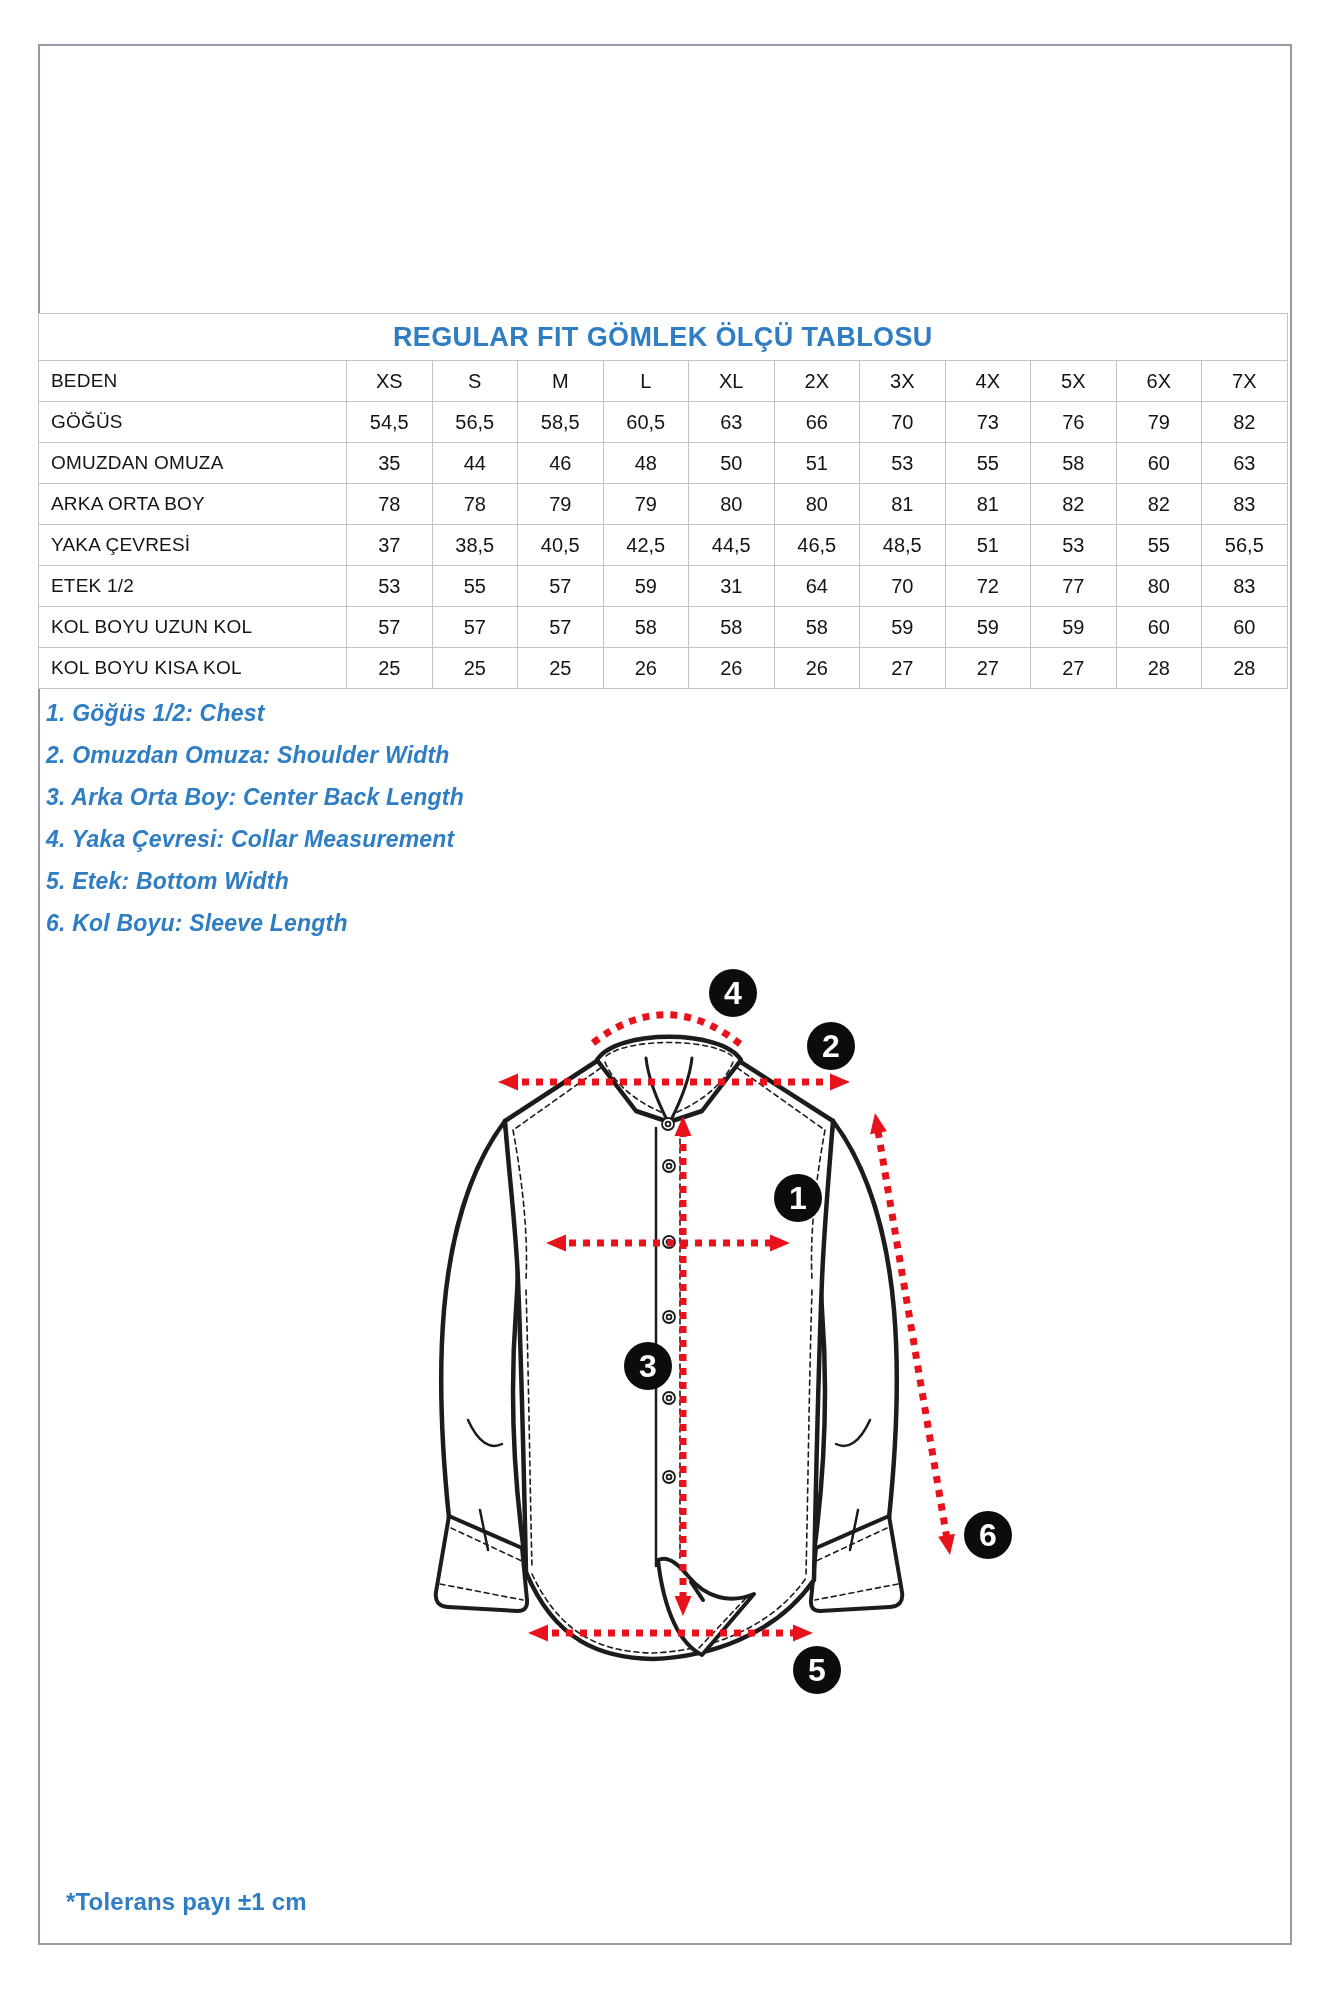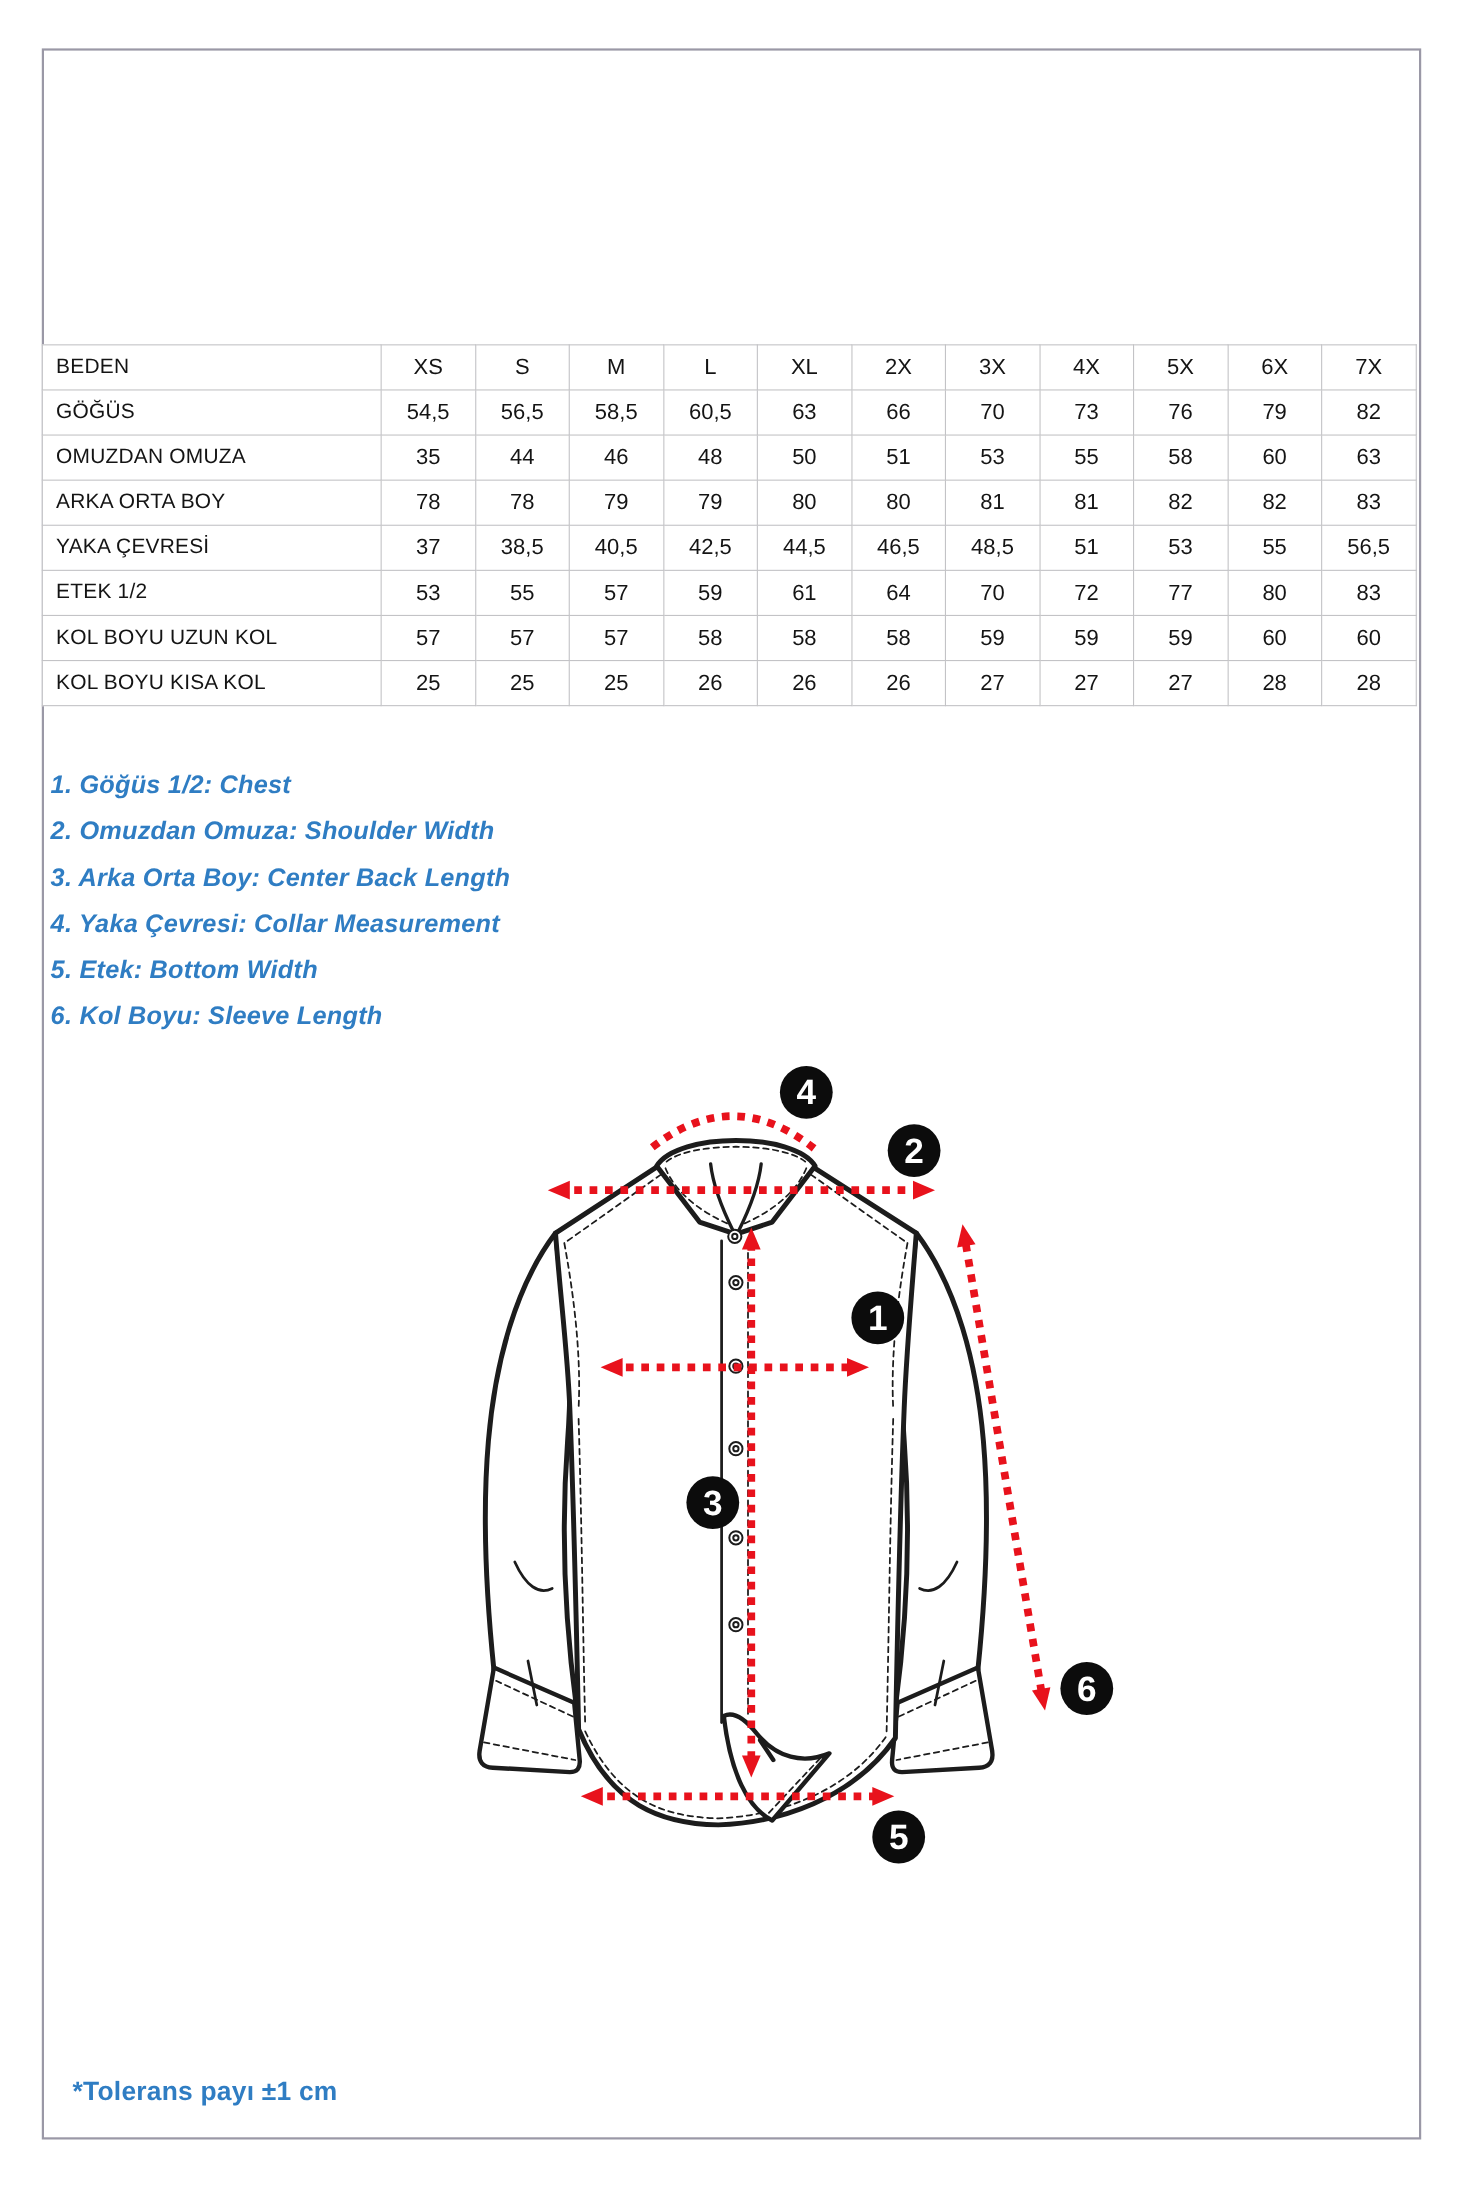--- a/index.html
+++ b/index.html
@@ -51,20 +51,23 @@
 <body>
 
 <div class="frame"></div>
 
 <table class="size-table">
   <colgroup>
     <col style="width:308px">
     <col span="11" style="width:85.5px">
   </colgroup>
   <tbody id="tbody">
+    <tr>
+      <td colspan="12" class="title">REGULAR FIT GÖMLEK ÖLÇÜ TABLOSU</td>
+    </tr>
   <tr>
         <td class="lbl">BEDEN</td>
         <td class="num">XS</td>
         <td class="num">S</td>
         <td class="num">M</td>
         <td class="num">L</td>
         <td class="num">XL</td>
         <td class="num">2X</td>
         <td class="num">3X</td>
         <td class="num">4X</td>
@@ -127,21 +130,21 @@
         <td class="num">53</td>
         <td class="num">55</td>
         <td class="num">56,5</td>
       </tr>
       <tr>
         <td class="lbl">ETEK 1/2</td>
         <td class="num">53</td>
         <td class="num">55</td>
         <td class="num">57</td>
         <td class="num">59</td>
-        <td class="num">61</td>
+        <td class="num">31</td>
         <td class="num">64</td>
         <td class="num">70</td>
         <td class="num">72</td>
         <td class="num">77</td>
         <td class="num">80</td>
         <td class="num">83</td>
       </tr>
       <tr>
         <td class="lbl">KOL BOYU UZUN KOL</td>
         <td class="num">57</td>

